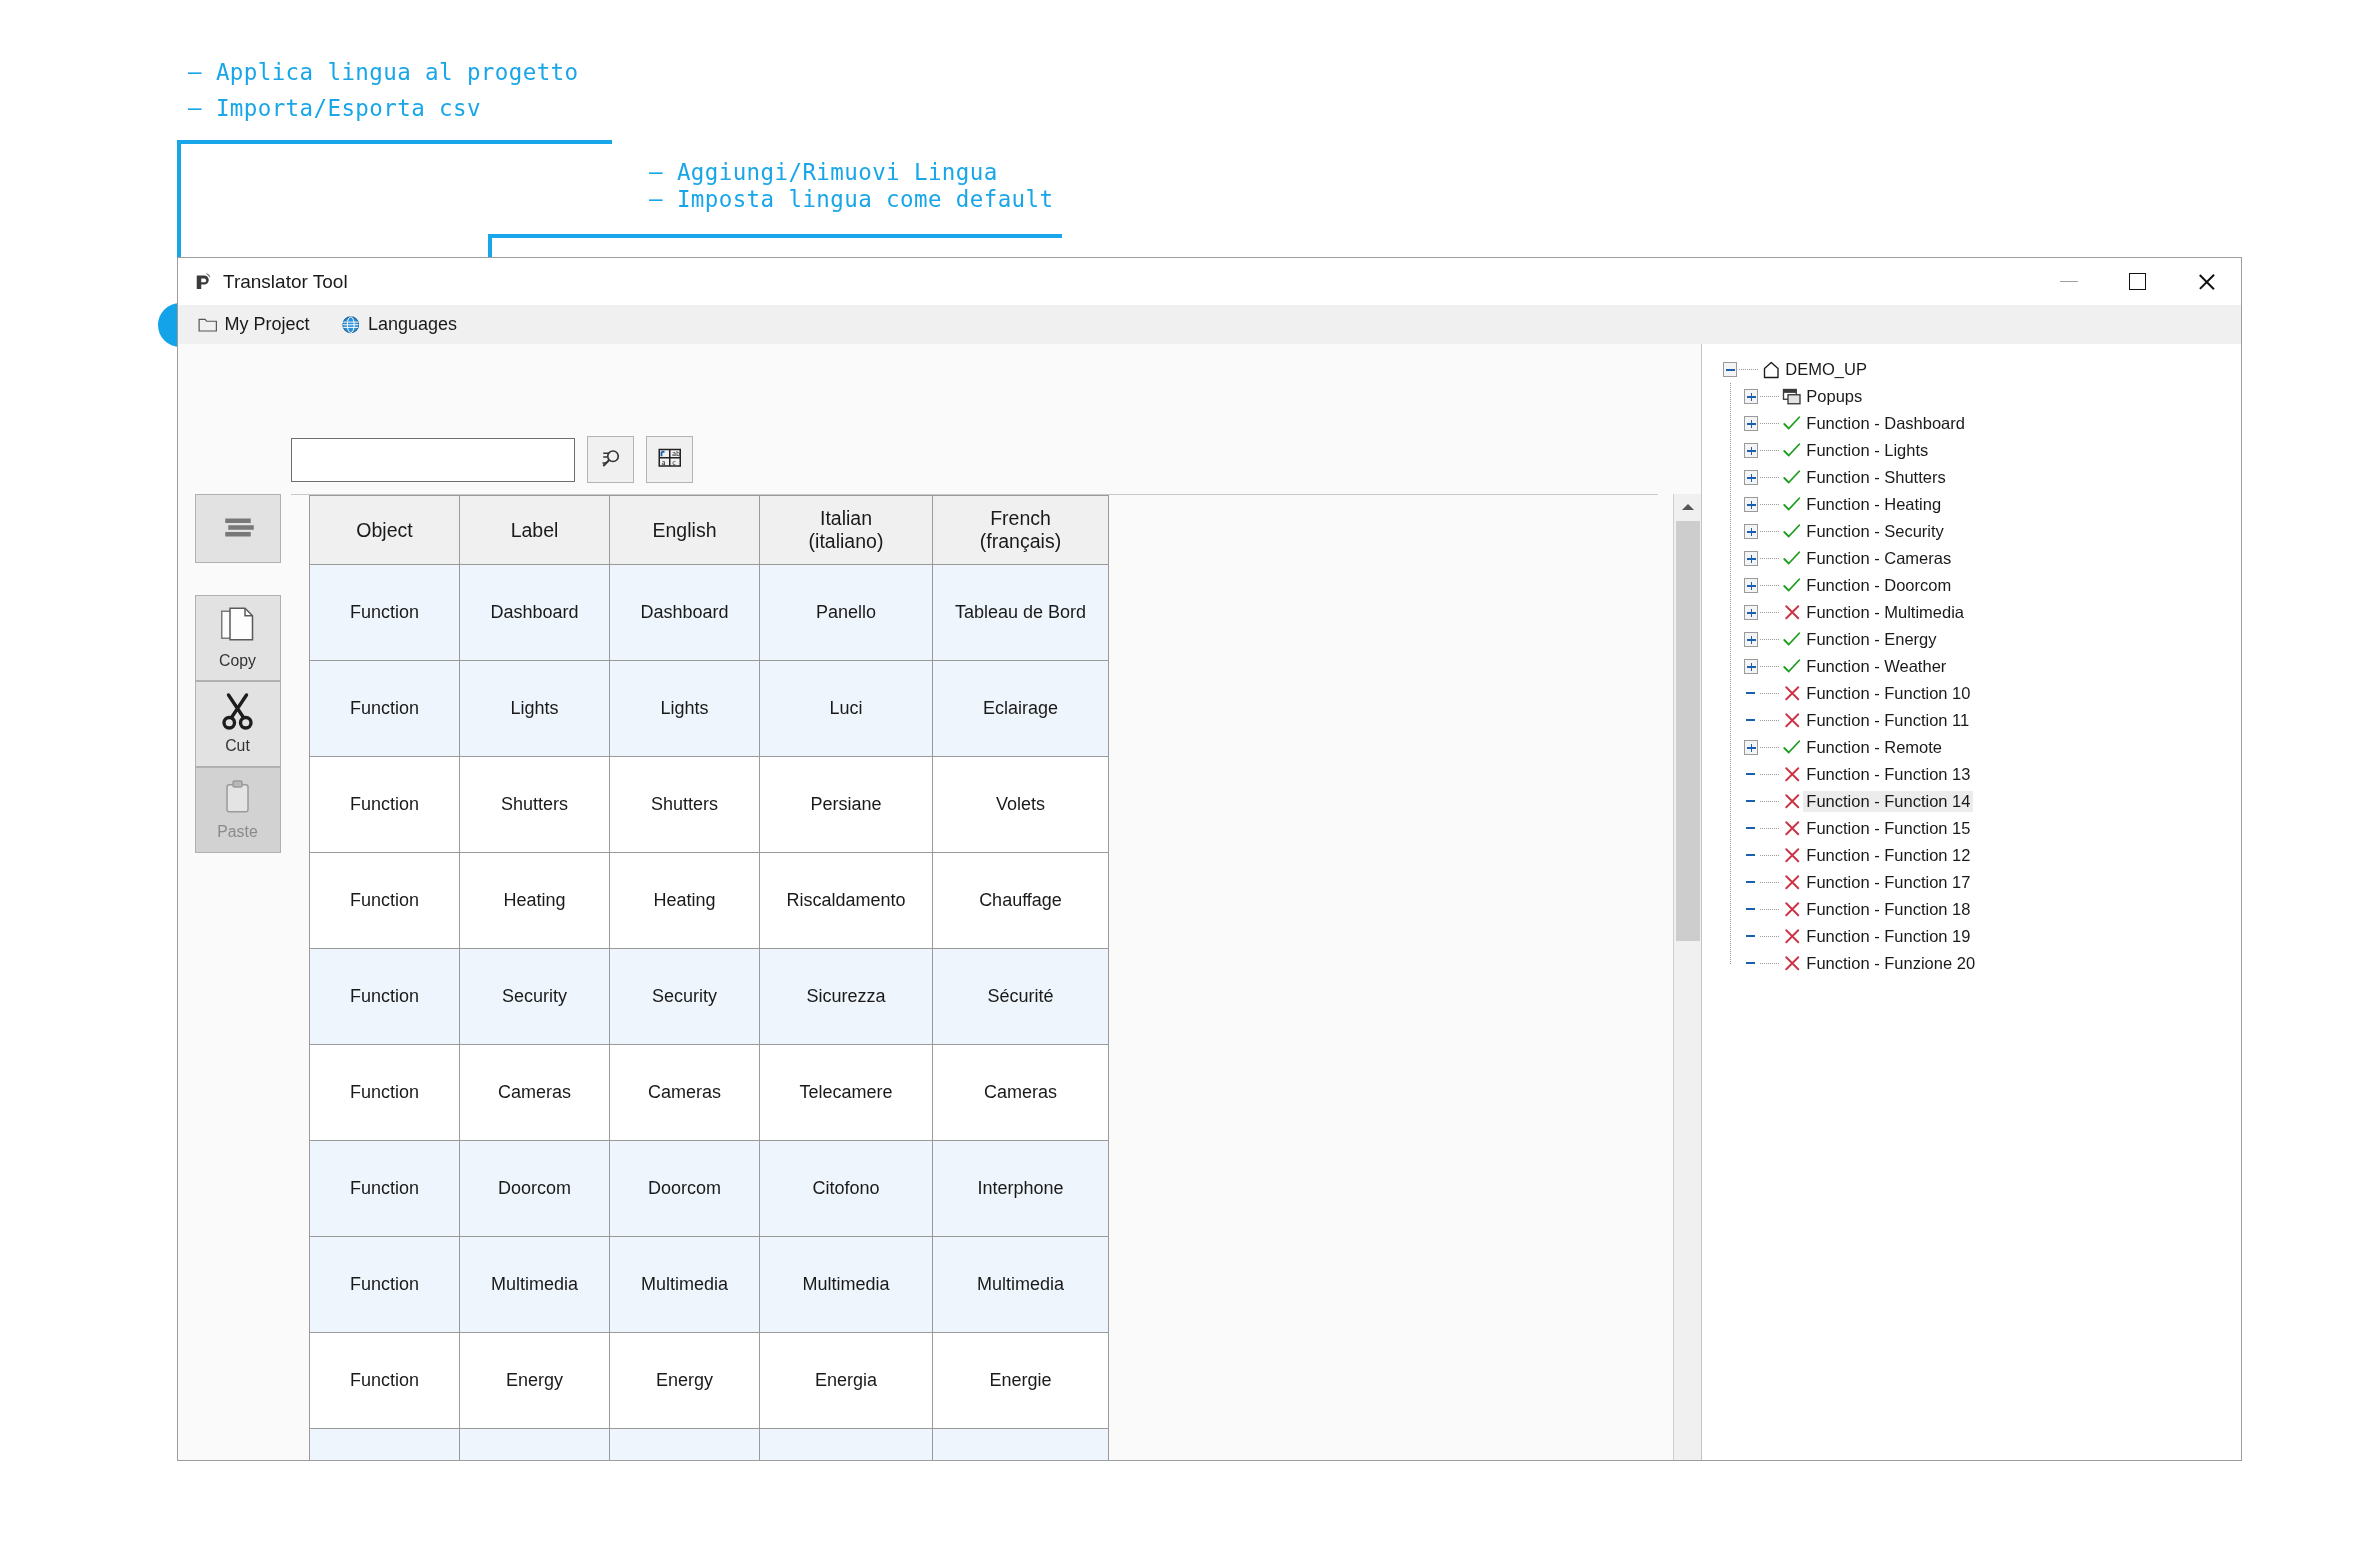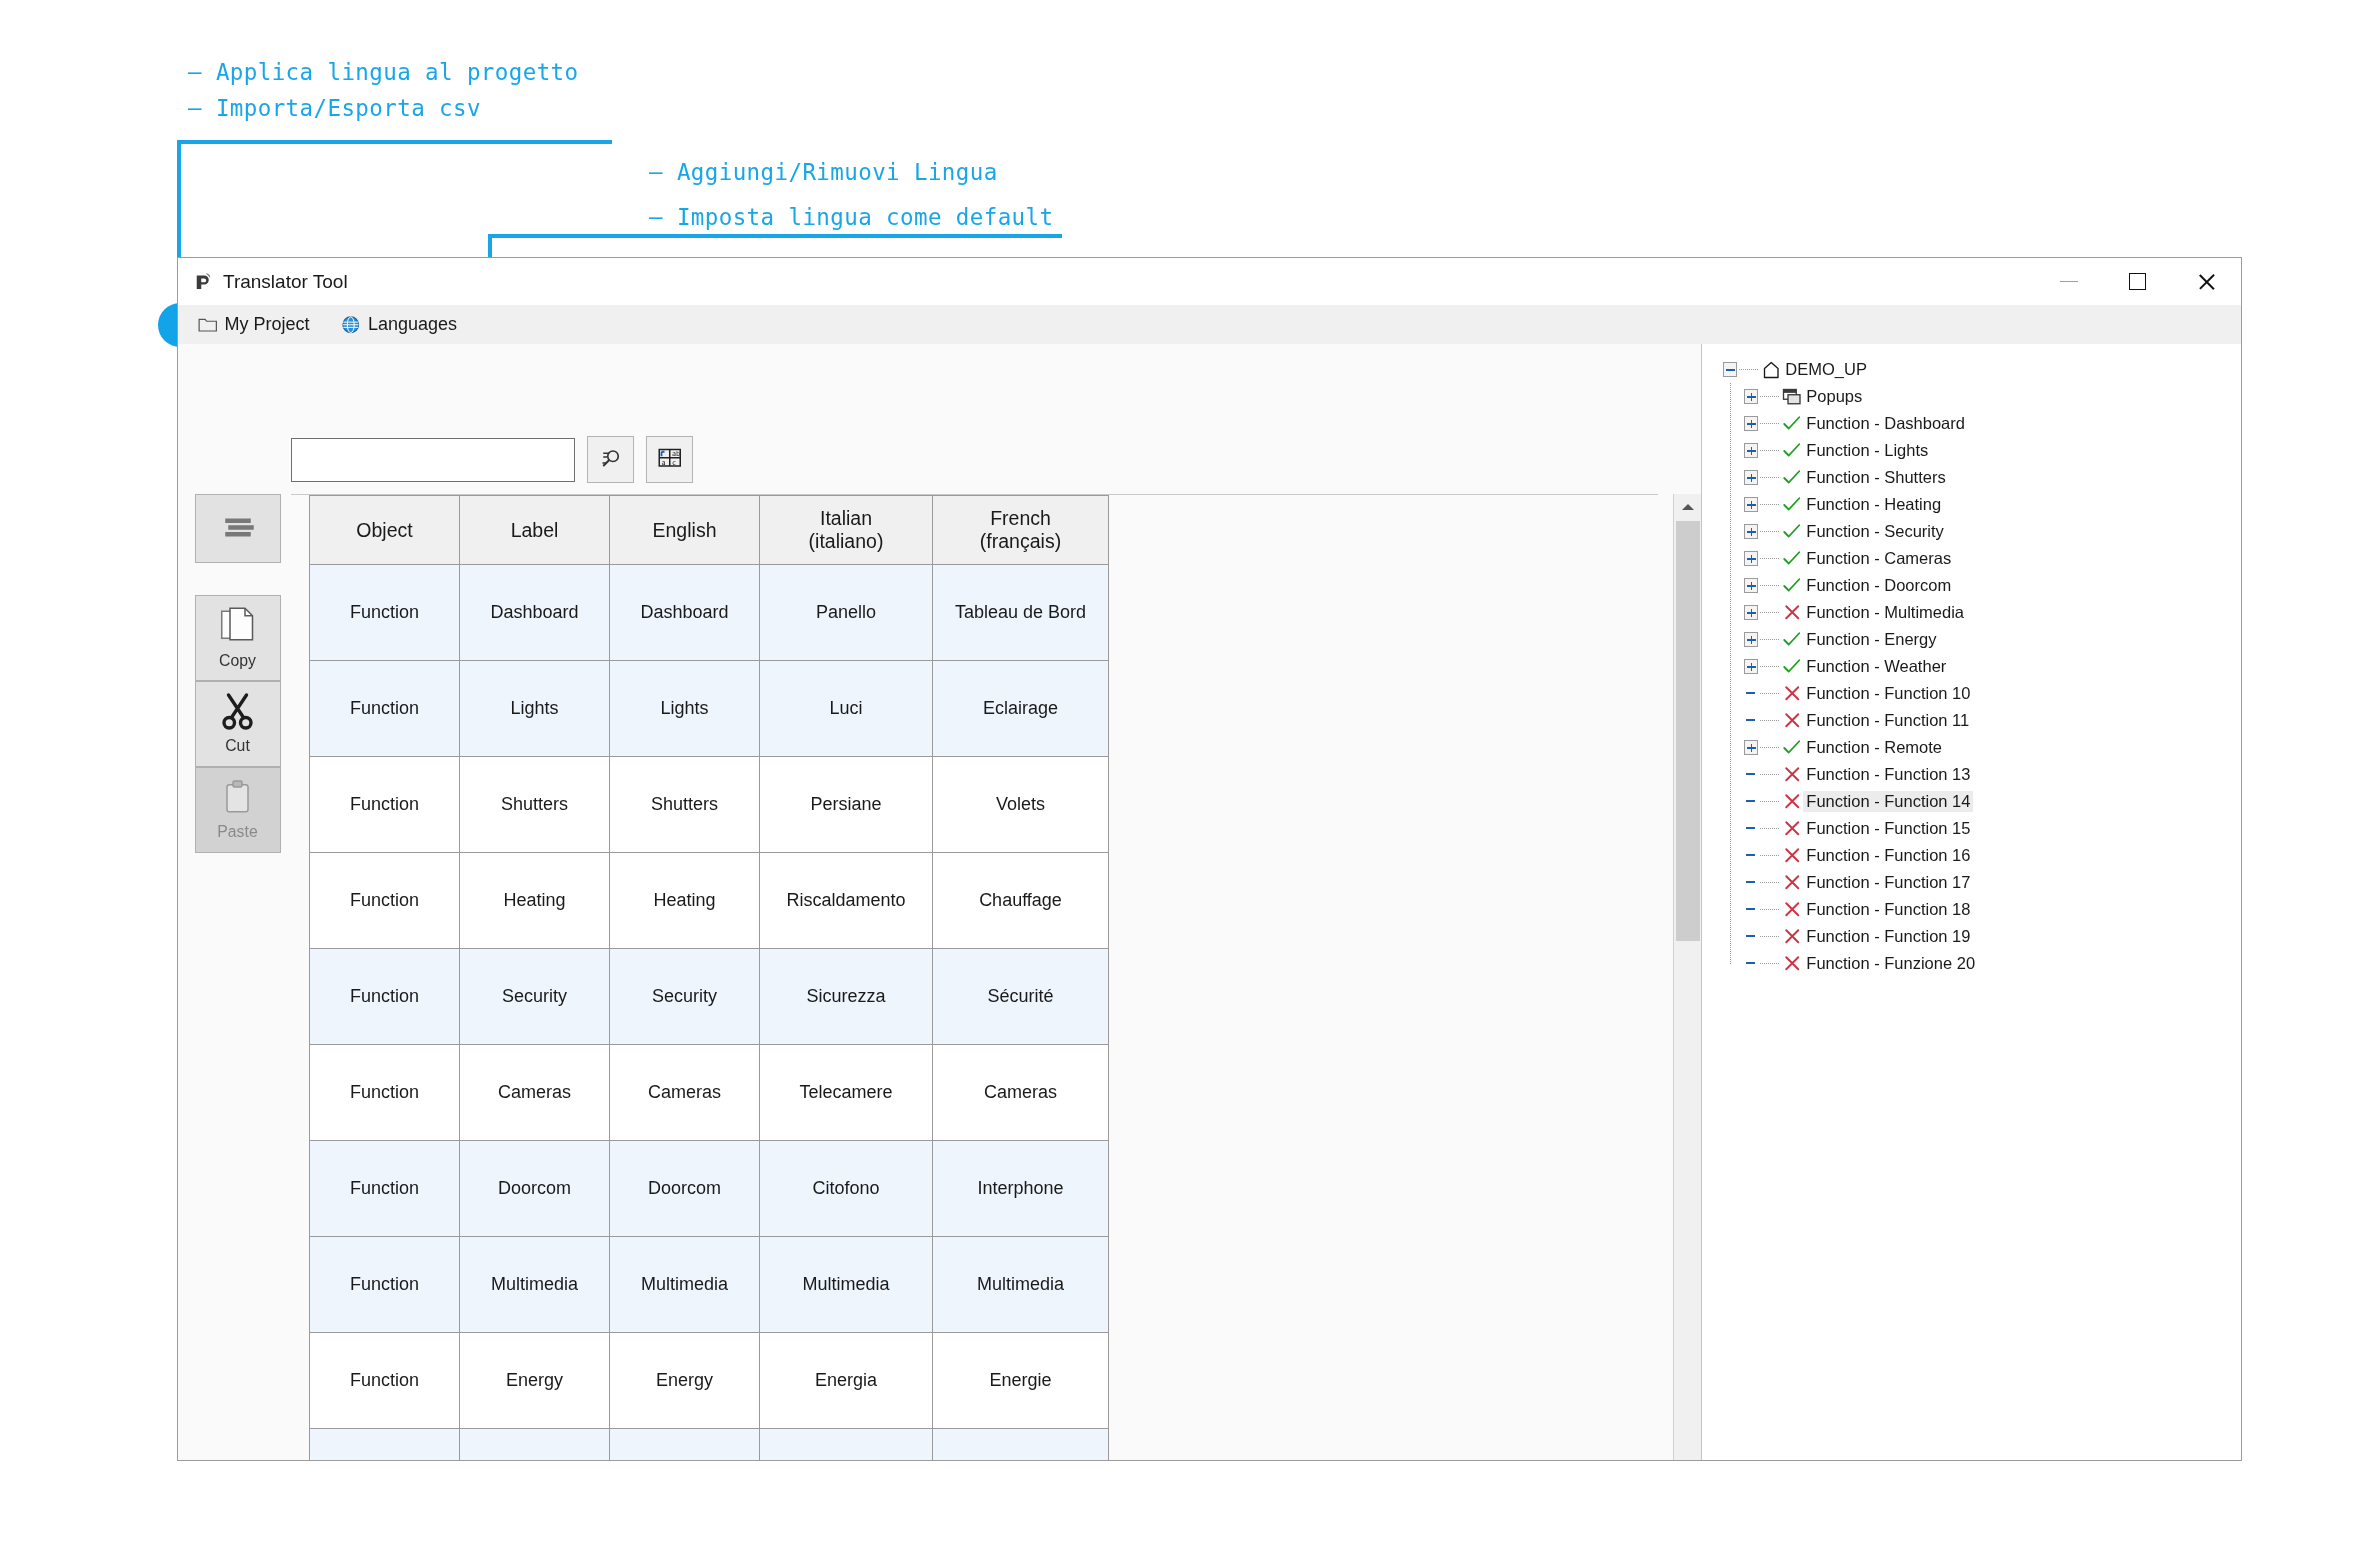--- a/index.html
+++ b/index.html
@@ -344,21 +344,21 @@
 </head>
 <body>
 
 <div class="anno-text" style="left:188px; top:59px;">– Applica lingua al progetto</div>
 <div class="anno-text" style="left:188px; top:95px;">– Importa/Esporta csv</div>
 <div class="anno-line" style="left:177px; top:140px; width:435px; height:3.8px;"></div>
 <div class="anno-line" style="left:177px; top:140px; width:3.8px; height:180px;"></div>
 <div class="anno-dot" style="left:158px; top:303px; width:44px; height:44px;"></div>
 
 <div class="anno-text" style="left:649px; top:159px;">– Aggiungi/Rimuovi Lingua</div>
-<div class="anno-text" style="left:649px; top:204px;">– Imposta lingua come default</div>
+<div class="anno-text" style="left:649px; top:186px;">– Imposta lingua come default</div>
 <div class="anno-line" style="left:488px; top:234px; width:574px; height:3.8px;"></div>
 <div class="anno-line" style="left:488px; top:234px; width:3.8px; height:86px;"></div>
 <div class="anno-dot" style="left:468px; top:303px; width:44px; height:44px;"></div>
 
 <div class="anno-text" style="left:1231px; top:854px;">– Modifica Etichette</div>
 <div class="anno-line" style="left:1210px; top:519px; width:3.8px; height:901px;"></div>
 <div class="anno-line" style="left:1121px; top:519px; width:92px; height:3.8px;"></div>
 <div class="anno-line" style="left:1121px; top:1416px; width:92px; height:3.8px;"></div>
 
 <div id="app-window">
@@ -787,21 +787,21 @@
           </div>
           <div class="tnode">
             <span class="tindent" style="width: 21px;"></span>
             <span class="texp blank"></span>
             <span class="tdots"></span>
             <span class="ticon">
               <svg width="16.5" height="16.5" viewBox="0 0 22 22">
                 <path d="M3 3 L19 19 M19 3 L3 19" fill="none" stroke="#cc3344" stroke-width="2.6" stroke-linecap="round"></path>
               </svg>
             </span>
-            <span class="tlabel">Function - Function 16</span>
+            <span class="tlabel">Function - Function 12</span>
           </div>
           <div class="tnode">
             <span class="tindent" style="width: 21px;"></span>
             <span class="texp blank"></span>
             <span class="tdots"></span>
             <span class="ticon">
               <svg width="16.5" height="16.5" viewBox="0 0 22 22">
                 <path d="M3 3 L19 19 M19 3 L3 19" fill="none" stroke="#cc3344" stroke-width="2.6" stroke-linecap="round"></path>
               </svg>
             </span>

